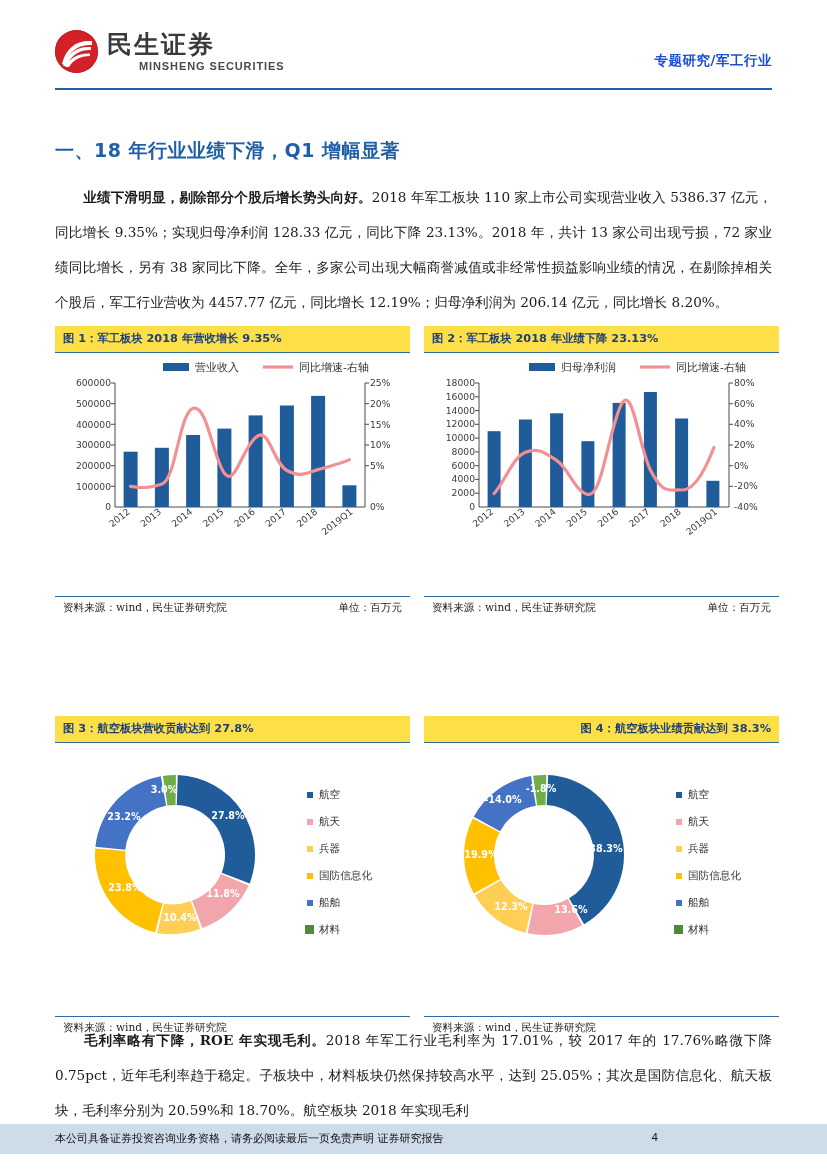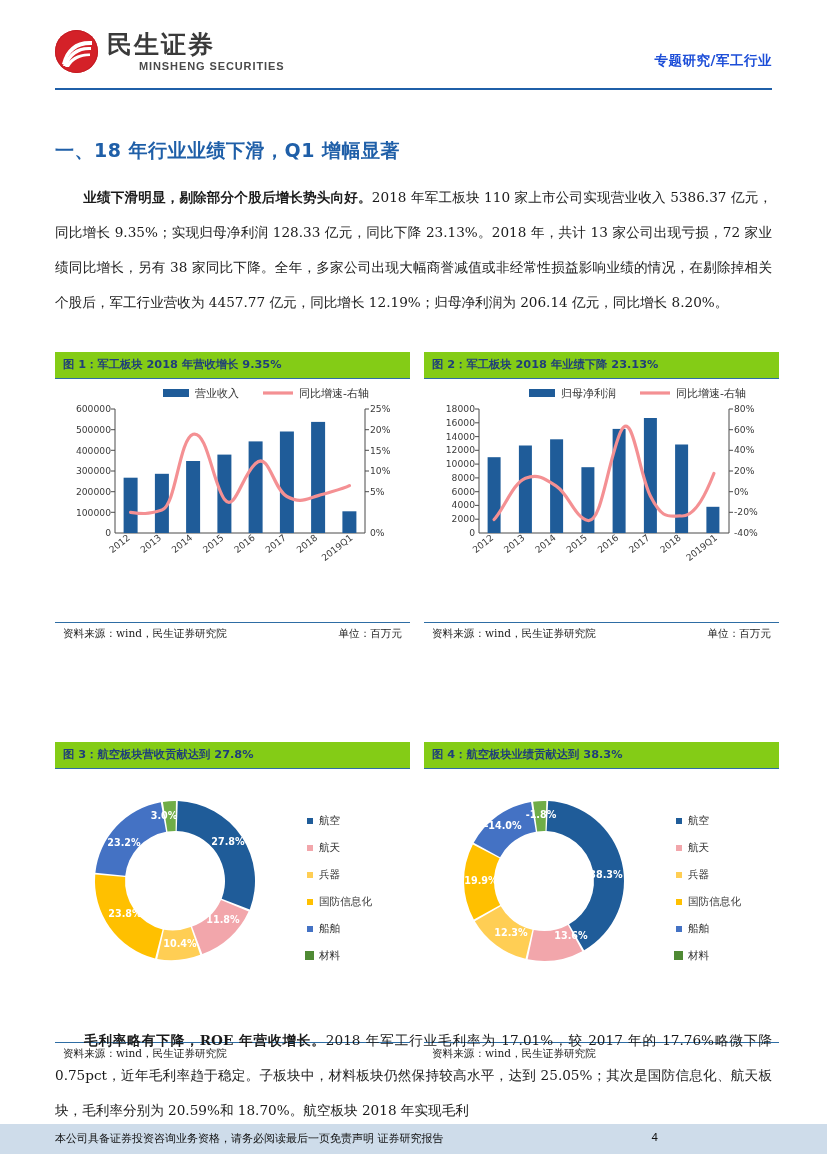--- a/index.html
+++ b/index.html
@@ -33,22 +33,22 @@
   .para{position:absolute;left:55px;width:717px;font-size:13.6px;line-height:35px;
         text-align:justify;text-justify:inter-ideograph;color:#1a1a1a;
         font-family:"DejaVu Serif","Liberation Serif",serif;}
   .para b{font-weight:bold;}
   .indent{display:inline-block;width:28px;}
 
   
   .panel{position:absolute;width:355px;}
   .panel .p-title{
     font-family:"DejaVu Sans","Liberation Sans",sans-serif;font-weight:bold;font-size:11.3px;
-    color:#1F3F7A;padding:5px 8px 6px 8px;background:#84cc16;border-bottom:1.6px solid #2E6DA4;
-    white-space:nowrap;margin-top:26px;}
+    color:#1F3F7A;padding:5px 8px 6px 8px;background:#fde047;border-bottom:1.6px solid #2E6DA4;
+    white-space:nowrap;}
   .panel .p-body{position:relative;height:196px;background:#fff;}
   .panel .p-foot{display:flex;justify-content:space-between;border-top:1.4px solid #2E6DA4;
     padding:4px 8px 0 8px;font-size:10.6px;color:#222;font-family:"DejaVu Serif","Liberation Serif",serif;margin-top:47px;}
 
   
   svg{display:block;}
   .ax-lbl{font-family:"DejaVu Sans","Liberation Sans",sans-serif;font-size:9.2px;fill:#3a3a3a;}
   .lg-lbl{font-family:"DejaVu Sans","Liberation Sans",sans-serif;font-size:11px;fill:#333;}
   .pie-lbl{font-family:"DejaVu Sans","Liberation Sans",sans-serif;font-size:9.6px;fill:#ffffff;font-weight:bold;}
   .pie-leg{font-family:"DejaVu Sans","Liberation Sans",sans-serif;font-size:10.6px;fill:#333;}
@@ -292,21 +292,21 @@
           <text class="pie-leg" x="264" y="190">材料</text>
         </g>
       </svg>
     </div>
     <div class="p-foot">
       <span>资料来源：wind，民生证券研究院</span>
       <span></span>
     </div>
   </div>
 
-  <div class="panel" style="left:424px;top:716px;">
+  <div class="panel" style="left:424px;top:716px;text-align:right;">
     <div class="p-title">图 4：航空板块业绩贡献达到 38.3%</div>
     <div class="p-body" style="height:226px;">
       <svg width="355" height="226" viewBox="0 0 355 226">
         <g transform="translate(120,112)">
 
           <path d="M 4.19 -79.89 A 80 80 0 0 1 40.13 69.21 L 25.08 43.26 A 50 50 0 0 0 2.62 -49.93 Z" fill="#1F5C99"></path>
 
           <path d="M 38.25 70.25 A 80 80 0 0 1 -16.36 78.31 L -10.22 48.94 A 50 50 0 0 0 23.91 43.91 Z" fill="#F2A6AB"></path>
 
           <path d="M -18.46 77.84 A 80 80 0 0 1 -69.16 40.24 L -43.22 25.15 A 50 50 0 0 0 -11.54 48.65 Z" fill="#FFCE54"></path>
@@ -339,20 +339,20 @@
         </g>
       </svg>
     </div>
     <div class="p-foot">
       <span>资料来源：wind，民生证券研究院</span>
       <span></span>
     </div>
   </div>
 
   <div class="para" style="top:1023px;">
-    <span class="indent"></span><b>毛利率略有下降，ROE 年营收增长。</b><span>2018 年军工行业毛利率为 17.01%，较 2017 年的 17.76%略微下降 0.75pct，近年毛利率趋于稳定。子板块中，材料板块仍然保持较高水平，达到 25.05%；其次是国防信息化、航天板块，毛利率分别为 20.59%和 18.70%。航空板块 2018 年实现毛利</span>
+    <span class="indent"></span><b>毛利率略有下降，ROE 年实现毛利。</b><span>2018 年军工行业毛利率为 17.01%，较 2017 年的 17.76%略微下降 0.75pct，近年毛利率趋于稳定。子板块中，材料板块仍然保持较高水平，达到 25.05%；其次是国防信息化、航天板块，毛利率分别为 20.59%和 18.70%。航空板块 2018 年实现毛利</span>
   </div>
 
   <div class="footer-bar"></div>
   <div class="footer-txt">本公司具备证券投资咨询业务资格，请务必阅读最后一页免责声明 证券研究报告</div>
   <div class="footer-pg">4</div>
 
 </div>
 
 </body></html>

